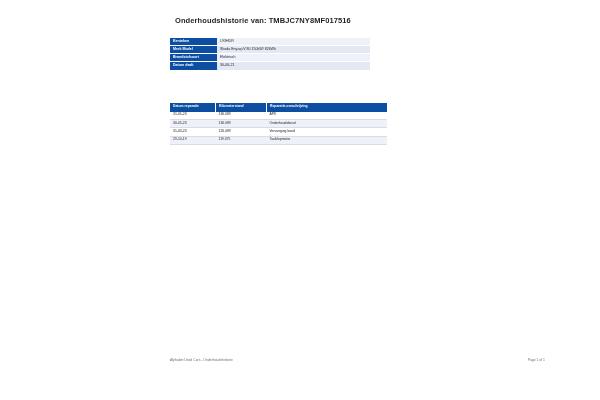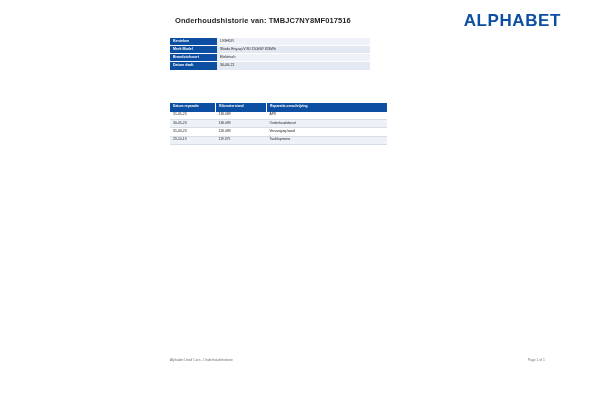--- a/index.html
+++ b/index.html
@@ -21,21 +21,21 @@
     height: 400px;
     background: #ffffff;
   }
   .sheet {
     position: absolute;
     left: 0;
     top: 0;
     width: 600px;
     height: 400px;
     box-sizing: border-box;
-    padding: 14px 14px 10px 30px;
+    padding: 14px 21px 10px 30px;
   }
   
   .header {
     position: relative;
     height: 26px;
     margin-left: 145px;
   }
   .doc-title {
     position: absolute;
     left: 0;
@@ -146,21 +146,20 @@
   }
 </style>
 </head>
 <body>
 
 <div class="page">
   <div class="sheet">
 
     <div class="header">
       <div class="doc-title">Onderhoudshistorie van: TMBJC7NY8MF017516</div>
-      <div class="brand">ALPHABET</div>
     </div>
 
     <table class="info-table">
       <tbody>
         <tr>
           <td class="label">Kenteken</td>
           <td class="value">L93HDR</td>
         </tr>
         <tr>
           <td class="label">Merk Model</td>

